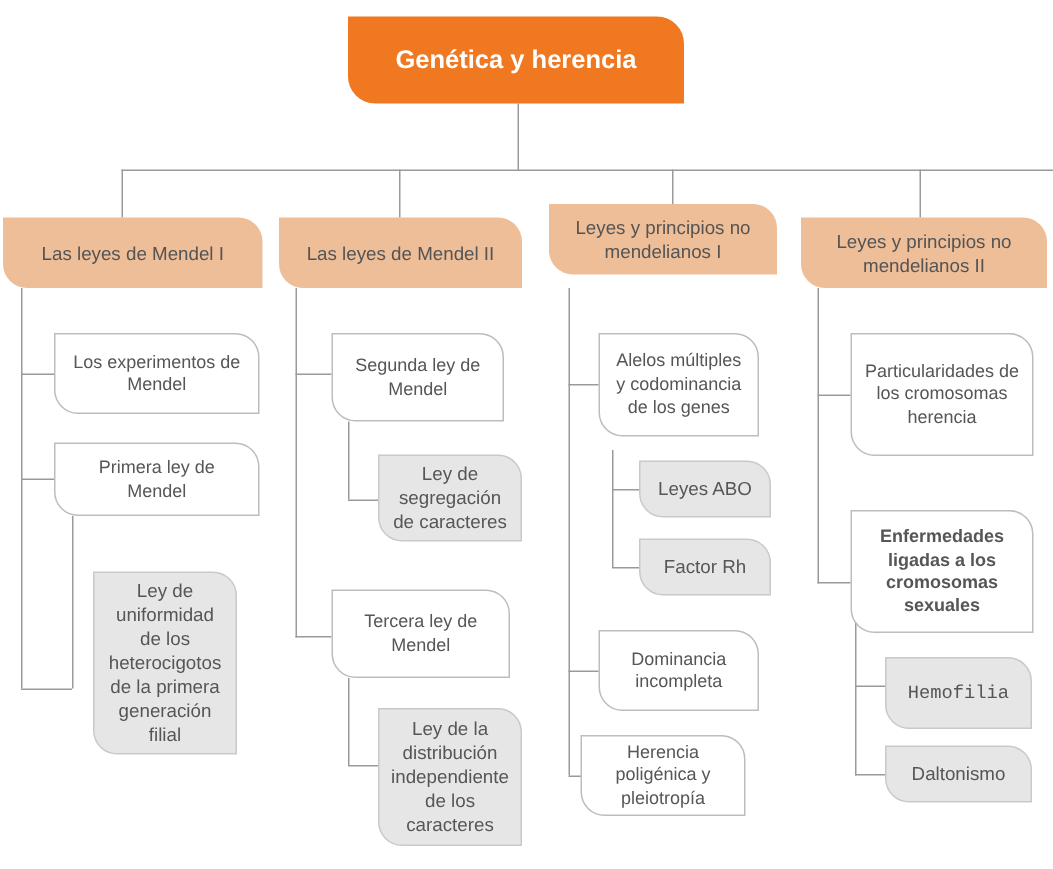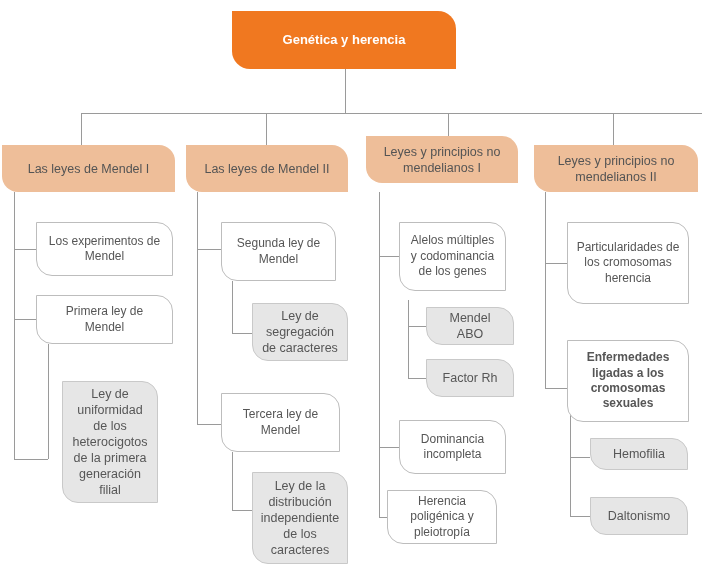--- a/index.html
+++ b/index.html
@@ -20,21 +20,21 @@
     text-align:center;
     border-radius:0 16px 0 16px;
     line-height:1.28;
     color:#4b4b4b;
     padding:4px 8px;
   }
   .root{
     background:#f07820;
     color:#ffffff;
     font-weight:bold;
-    font-size:13px;
+    font-size:17px;
     border-radius:0 18px 0 18px;
   }
   .lvl2{
     background:#eebe99;
     color:#545454;
     font-size:12.5px;
   }
   .lvl3{
     background:#ffffff;
     border:1px solid #bdbdbd;
@@ -101,23 +101,23 @@
   <div class="node lvl3" style="left:36px;top:222px;width:137px;height:54px;">Los experimentos de Mendel</div>
   <div class="node lvl3" style="left:36px;top:295px;width:137px;height:49px;">Primera ley de Mendel</div>
   <div class="node lvl4" style="left:62px;top:381px;width:96px;height:122px;">Ley de uniformidad de los heterocigotos de la primera generación filial</div>
 
   <div class="node lvl3" style="left:221px;top:222px;width:115px;height:59px;">Segunda ley de Mendel</div>
   <div class="node lvl4" style="left:252px;top:303px;width:96px;height:58px;">Ley de segregación de caracteres</div>
   <div class="node lvl3" style="left:221px;top:393px;width:119px;height:59px;">Tercera ley de Mendel</div>
   <div class="node lvl4" style="left:252px;top:472px;width:96px;height:92px;">Ley de la distribución independiente de los caracteres</div>
 
   <div class="node lvl3" style="left:399px;top:222px;width:107px;height:69px;">Alelos múltiples y codominancia de los genes</div>
-  <div class="node lvl4" style="left:426px;top:307px;width:88px;height:38px;">Mendel ABO</div>
+  <div class="node lvl4" style="left:426px;top:307px;width:88px;height:38px;">Leyes ABO</div>
   <div class="node lvl4" style="left:426px;top:359px;width:88px;height:38px;">Factor Rh</div>
   <div class="node lvl3" style="left:399px;top:420px;width:107px;height:54px;">Dominancia incompleta</div>
   <div class="node lvl3" style="left:387px;top:490px;width:110px;height:54px;">Herencia poligénica y pleiotropía</div>
 
   <div class="node lvl3" style="left:567px;top:222px;width:122px;height:82px;">Particularidades de los cromosomas herencia</div>
   <div class="node lvl3" style="left:567px;top:340px;width:122px;height:82px;font-weight:bold;">Enfermedades ligadas a los cromosomas sexuales</div>
-  <div class="node lvl4" style="left:590px;top:438px;width:98px;height:32px;">Hemofilia</div>
+  <div class="node lvl4" style="left:590px;top:438px;width:98px;height:48px;font-family:Liberation Mono, monospace;">Hemofilia</div>
   <div class="node lvl4" style="left:590px;top:497px;width:98px;height:38px;">Daltonismo</div>
 
 </div>
 
 </body></html>

